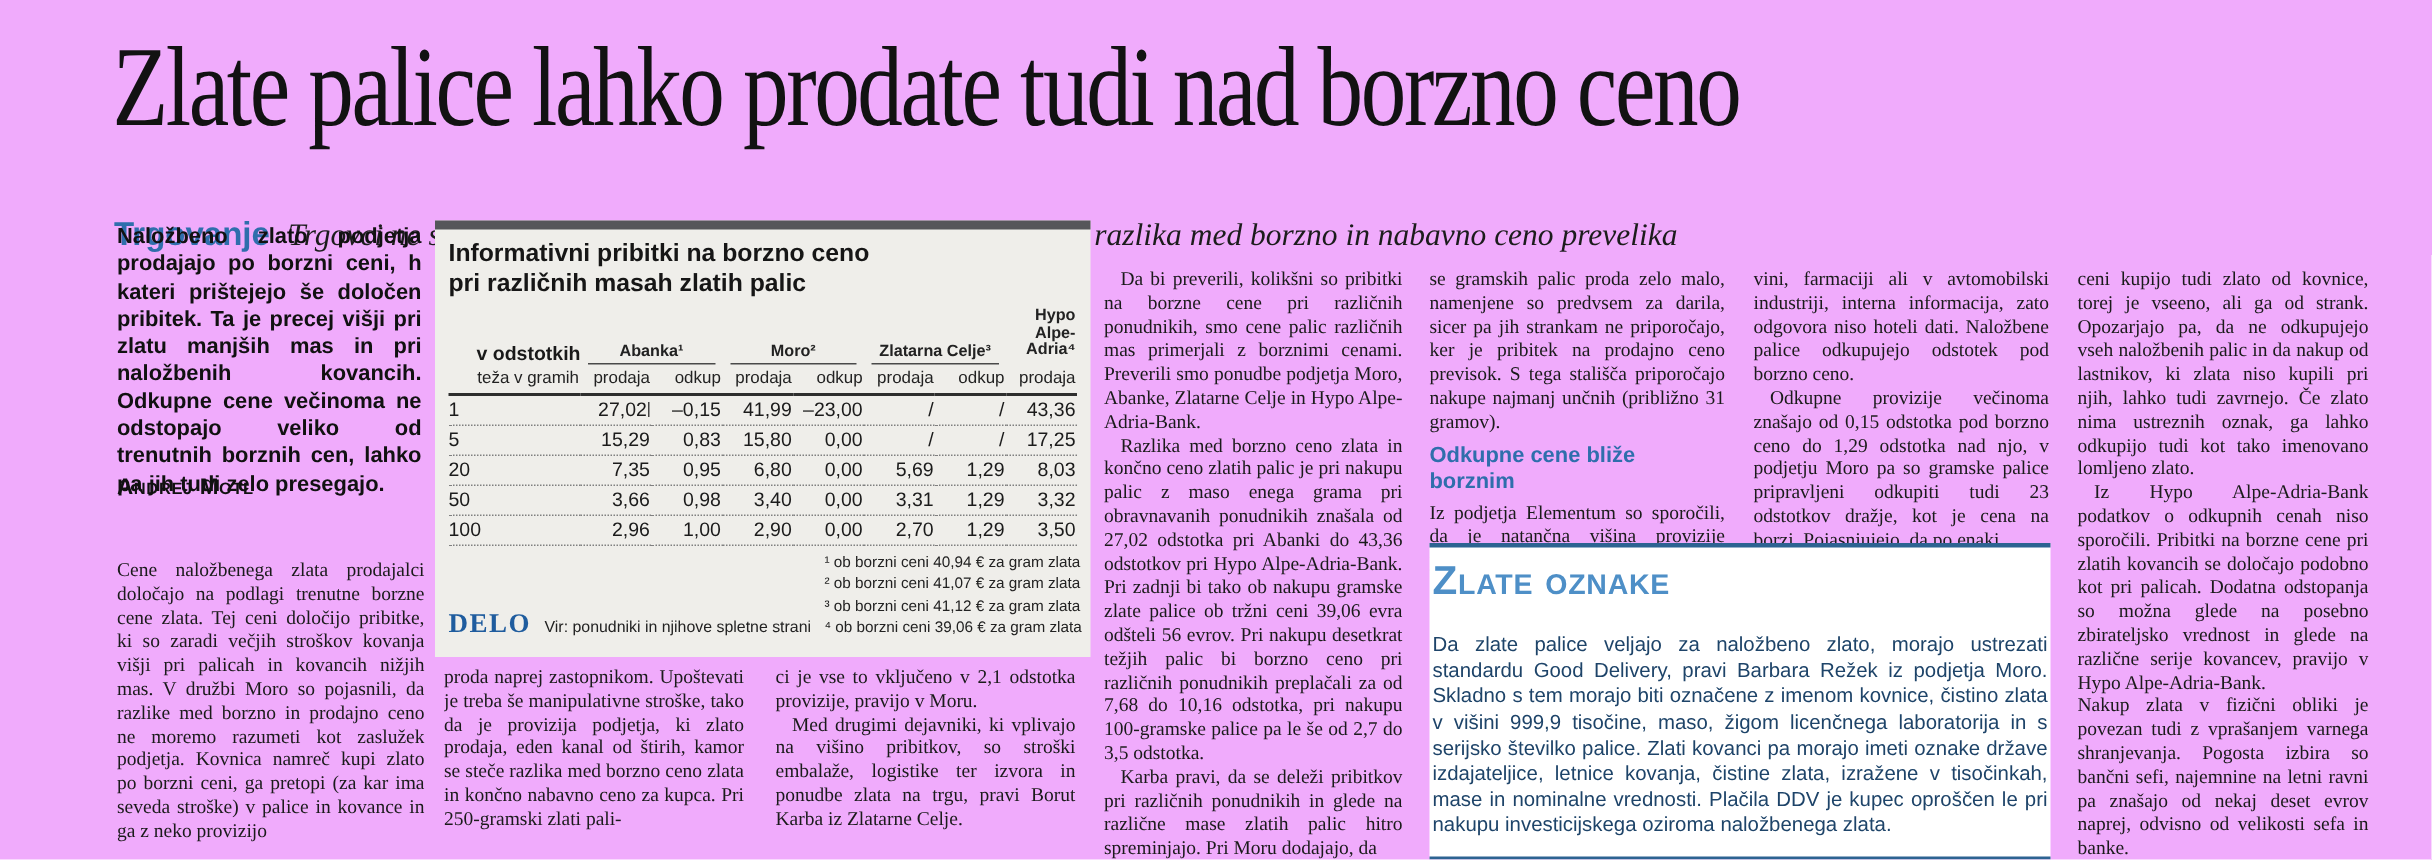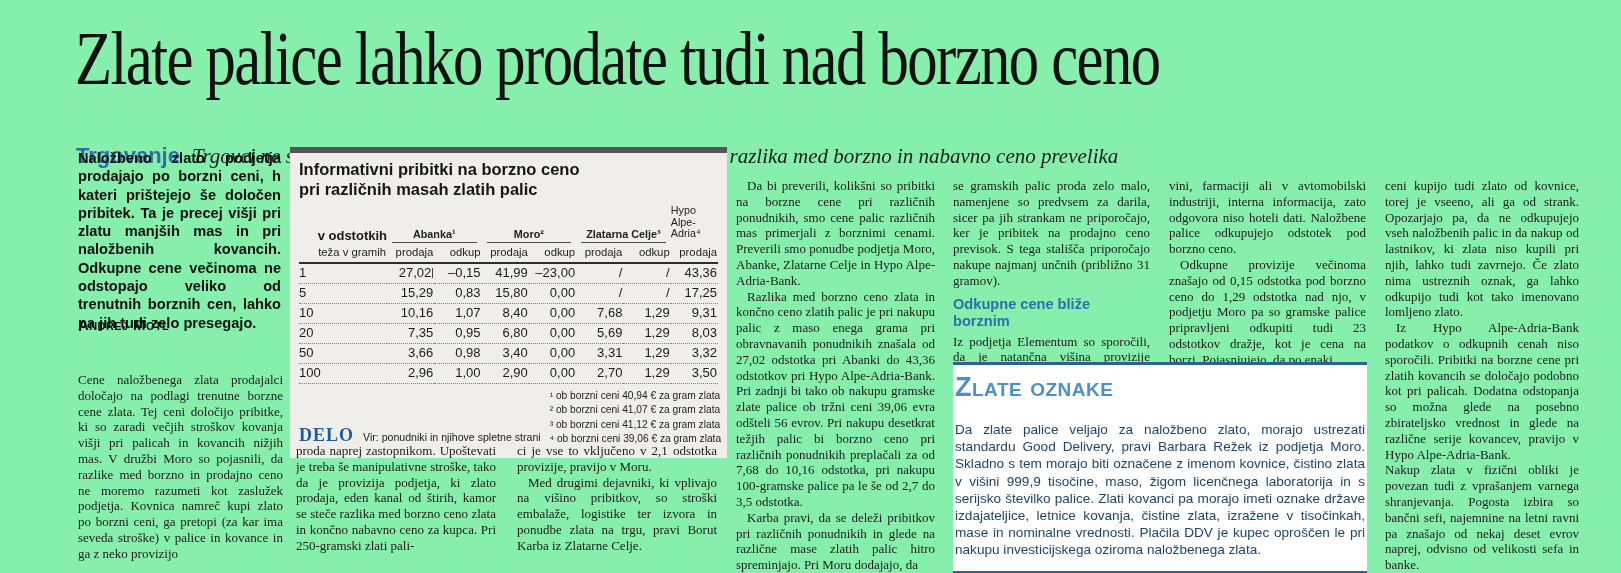--- a/index.html
+++ b/index.html
@@ -1,16 +1,16 @@
 <!DOCTYPE html>
 <html lang="sl"><head>
 <meta charset="utf-8">
 <style>
   html,body{margin:0;padding:0;background:#fff;}
-  .page{position:relative;width:1621px;height:573px;background:#86efac;overflow:hidden;
+  .page{position:relative;width:1621px;height:573px;background:#f0abfc;overflow:hidden;
         font-family:"Liberation Serif",serif;color:#191919;}
   .abs{position:absolute;}
 
   
   .headline{font-family:"Liberation Serif",serif;font-weight:500;font-size:76px;line-height:1;
             color:#121212;white-space:nowrap;letter-spacing:-2px;
             display:inline-block;transform:scaleX(.80);transform-origin:left top;}
 
   
   .kicker{display:flex;align-items:baseline;gap:12px;white-space:nowrap;}
@@ -33,21 +33,21 @@
   
   .tablebox{background:#efeeea;width:437px;font-family:"Liberation Sans",sans-serif;}
   .tbl-bar{height:6px;background:#55565a;}
   .tbl-inner{padding:7px 9px 5px;}
   .tbl-title{font-weight:bold;font-size:16.5px;line-height:19.5px;color:#161616;}
   table.data{border-collapse:collapse;width:100%;table-layout:fixed;margin-top:6px;}
   table.data col.wcol{width:88px;}
   th.unit{font-weight:bold;font-size:13px;text-align:right;vertical-align:bottom;padding:0;}
   th.grp{font-weight:bold;font-size:10.8px;text-align:center;vertical-align:bottom;padding:6px 0 3px;
          color:#222;background:linear-gradient(#4a4a4a,#4a4a4a) bottom center / calc(100% - 10px) 1px no-repeat;}
-  th.grp4{font-weight:normal;font-size:10.8px;text-align:left;vertical-align:bottom;line-height:11.5px;
+  th.grp4{font-weight:bold;font-size:10.8px;text-align:right;vertical-align:bottom;line-height:11.5px;
           padding:0 1px 3px 0;color:#222;}
   tr.cols th{font-weight:normal;font-size:11.3px;color:#222;text-align:right;
              padding:3px 1px 4px 0;border-bottom:2px solid #2e2e2e;}
   tr.cols th.wlab{text-align:right;margin-top:20px;}
   tbody td{font-size:13px;color:#1b1b1b;text-align:right;padding:1.5px 1px 2.5px 0;
            border-bottom:1px dotted #808080;}
   tbody td:first-child{text-align:left;}
   .caret::after{content:'';display:inline-block;width:1px;height:10px;background:#444;
                 margin-left:1px;vertical-align:-1px;}
   .tbl-foot{display:flex;justify-content:space-between;align-items:flex-end;padding:4px 0 7px;}
@@ -140,30 +140,20 @@
               <td>5</td>
               <td>15,29</td>
               <td>0,83</td>
               <td>15,80</td>
               <td>0,00</td>
               <td>/</td>
               <td>/</td>
               <td>17,25</td>
             </tr>
             <tr>
-              <td>10</td>
-              <td>10,16</td>
-              <td>1,07</td>
-              <td>8,40</td>
-              <td>0,00</td>
-              <td>7,68</td>
-              <td>1,29</td>
-              <td>9,31</td>
-            </tr>
-            <tr>
               <td>20</td>
               <td>7,35</td>
               <td>0,95</td>
               <td>6,80</td>
               <td>0,00</td>
               <td>5,69</td>
               <td>1,29</td>
               <td>8,03</td>
             </tr>
             <tr>

